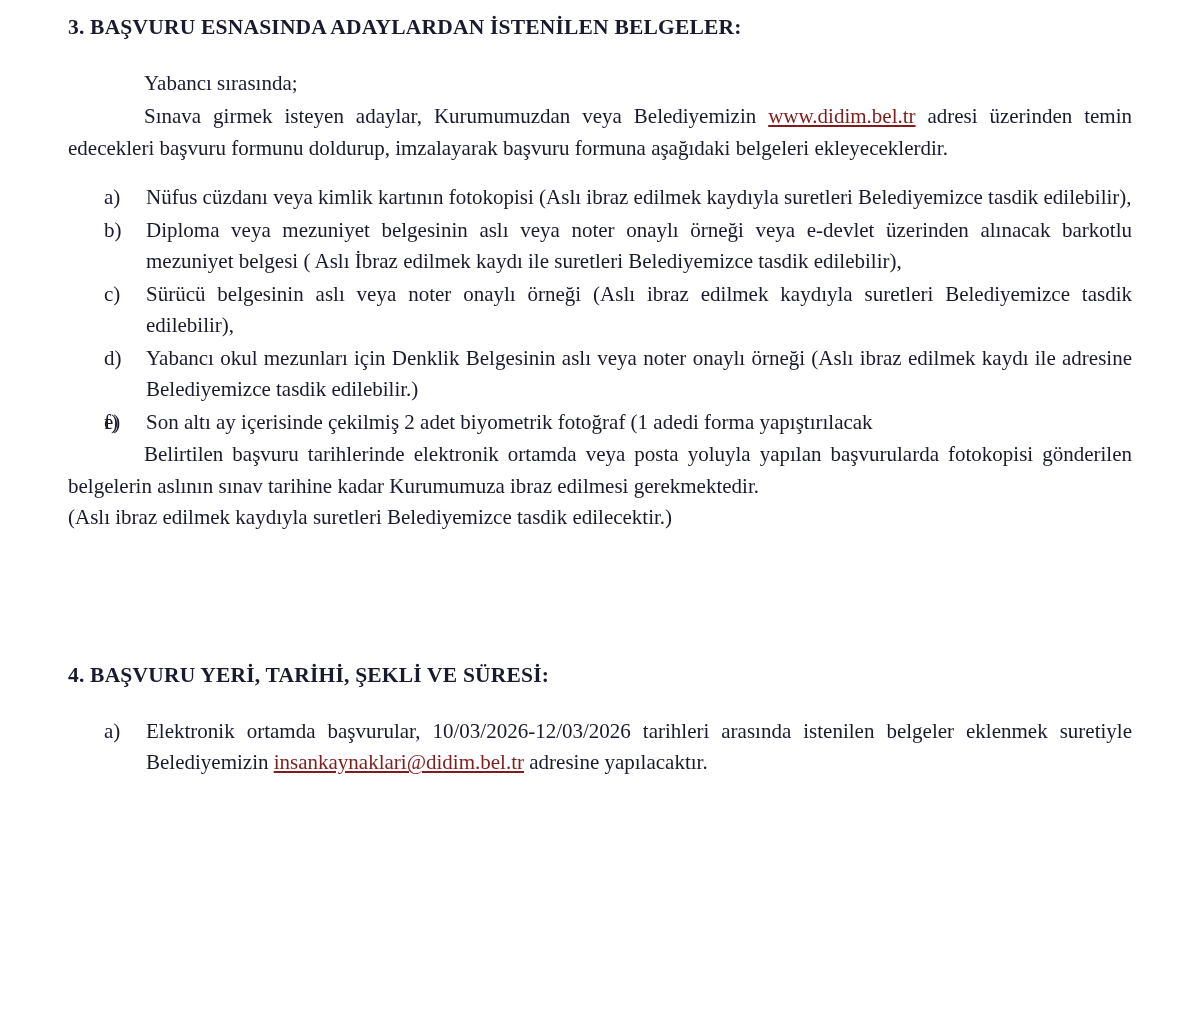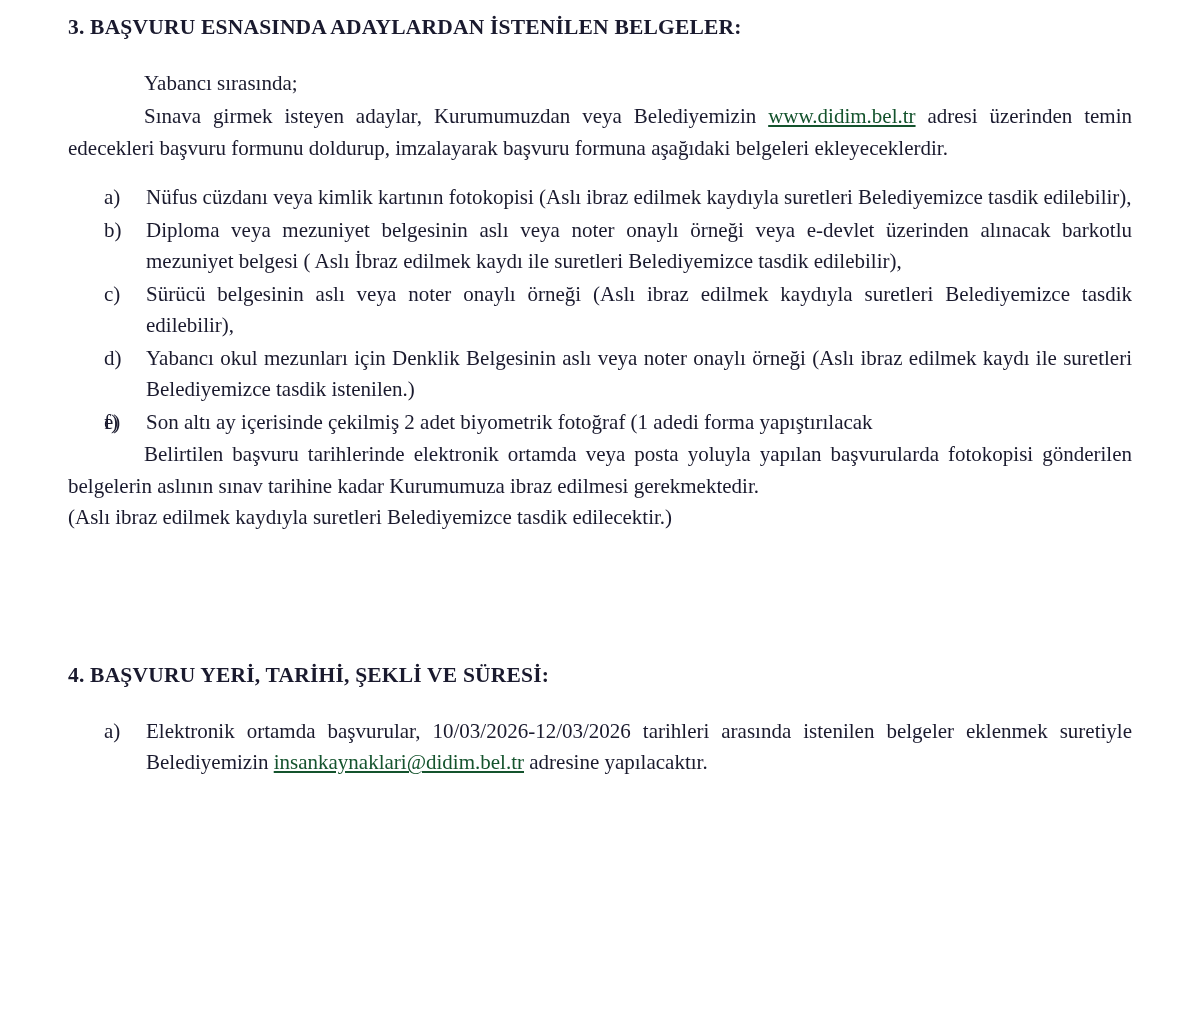--- a/index.html
+++ b/index.html
@@ -31,21 +31,21 @@
   }
   .para {
     margin: 0 0 2px 0;
     text-align: justify;
     text-indent: 0;
   }
   .para.indented {
     text-indent: 76px;
   }
   .link {
-    color: #14532d;
+    color: #7f1d1d;
     text-decoration: underline;
   }
   ol.abc {
     list-style: none;
     margin: 18px 0 0 0;
     padding: 0;
   }
   ol.abc > li {
     position: relative;
     padding-left: 78px;
@@ -92,21 +92,21 @@
     <li>
       <span class="marker">b)</span>
       <span>Diploma veya mezuniyet belgesinin aslı veya noter onaylı örneği veya e-devlet üzerinden alınacak barkotlu mezuniyet belgesi ( Aslı İbraz edilmek kaydı ile suretleri Belediyemizce tasdik edilebilir),</span>
     </li>
     <li>
       <span class="marker">c)</span>
       <span>Sürücü belgesinin aslı veya noter onaylı örneği (Aslı ibraz edilmek kaydıyla suretleri Belediyemizce tasdik edilebilir),</span>
     </li>
     <li>
       <span class="marker">d)</span>
-      <span>Yabancı okul mezunları için Denklik Belgesinin aslı veya noter onaylı örneği (Aslı ibraz edilmek kaydı ile suretleri Belediyemizce tasdik istenilen.)</span>
+      <span>Yabancı okul mezunları için Denklik Belgesinin aslı veya noter onaylı örneği (Aslı ibraz edilmek kaydı ile adresine Belediyemizce tasdik edilebilir.)</span>
     </li>
     <li>
       <span class="marker">e)</span>
     </li>
     <li>
       <span class="marker">f)</span>
       <span>Son altı ay içerisinde çekilmiş 2 adet biyometrik fotoğraf (1 adedi forma yapıştırılacak</span>
     </li>
   </ol>
 

